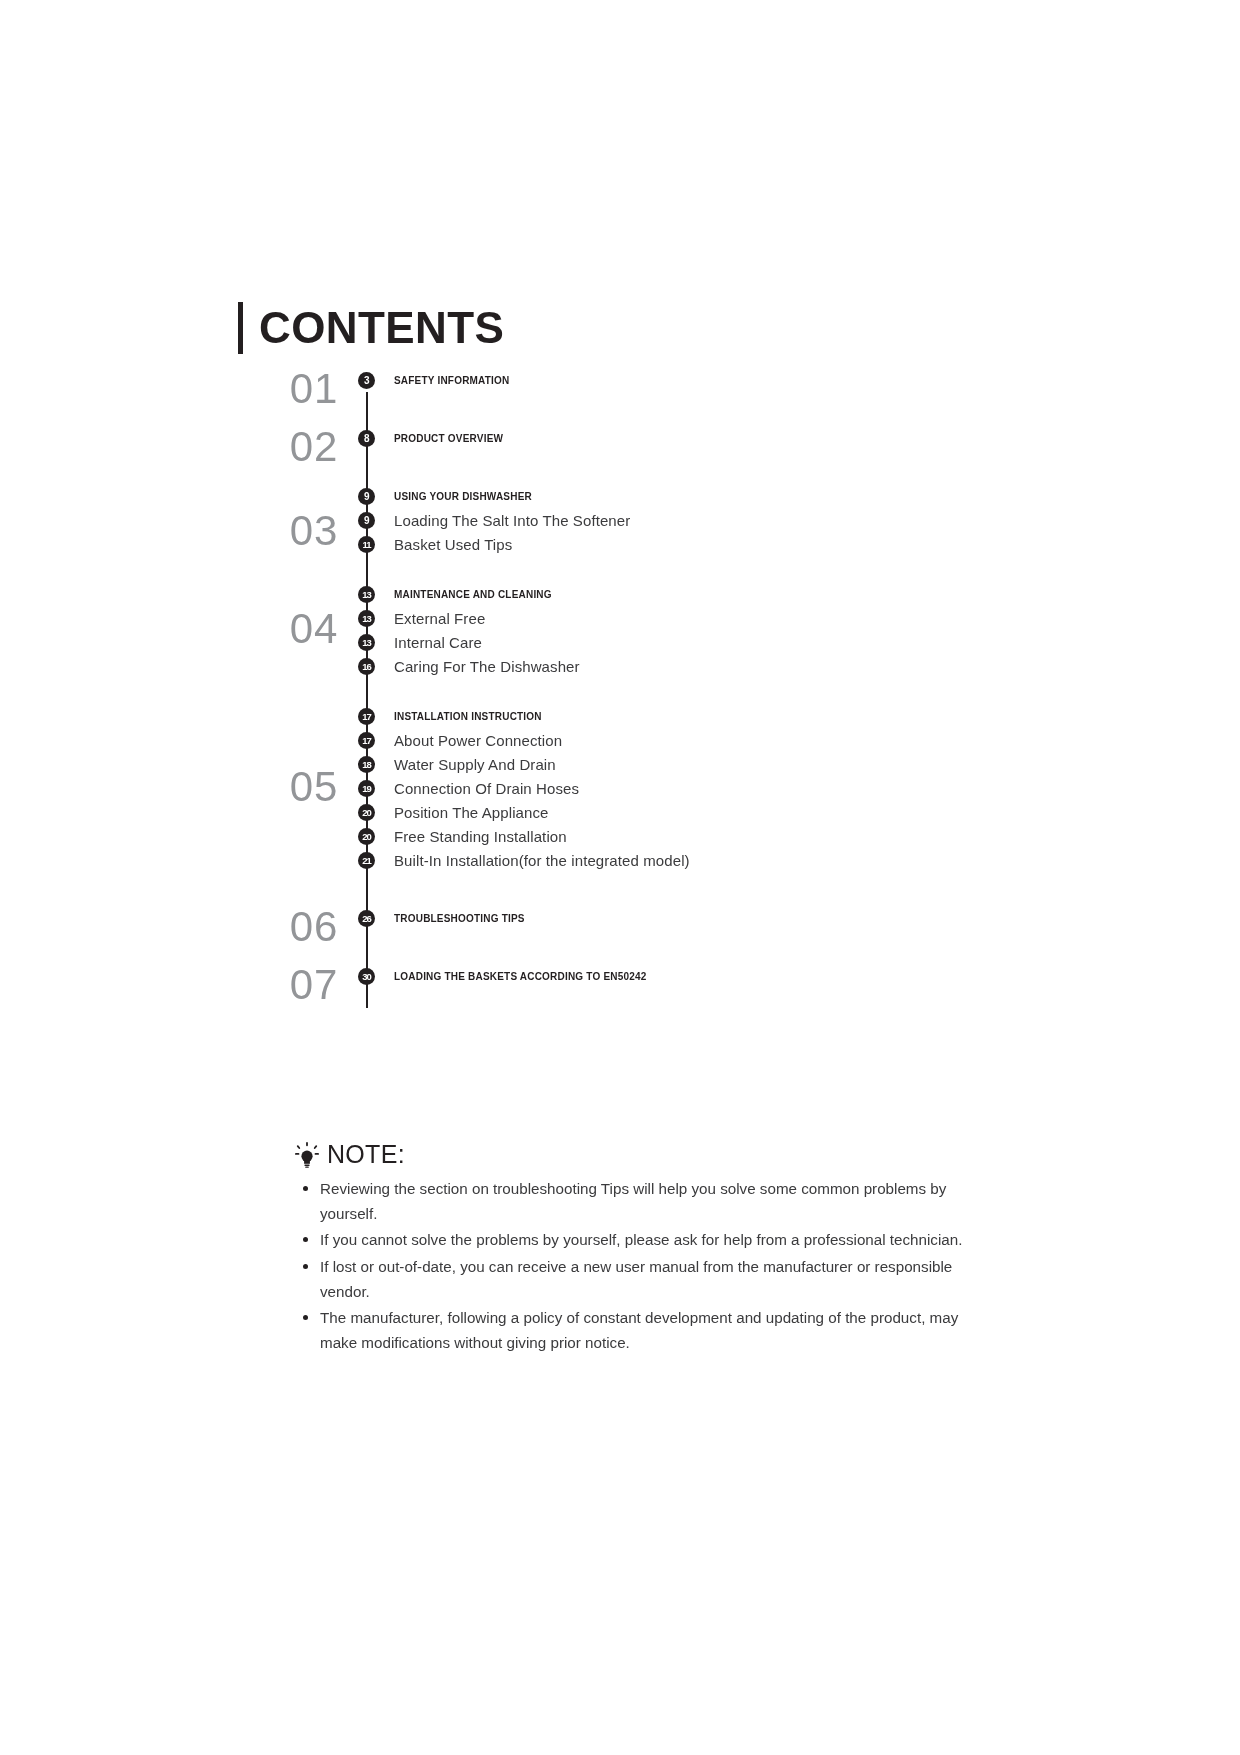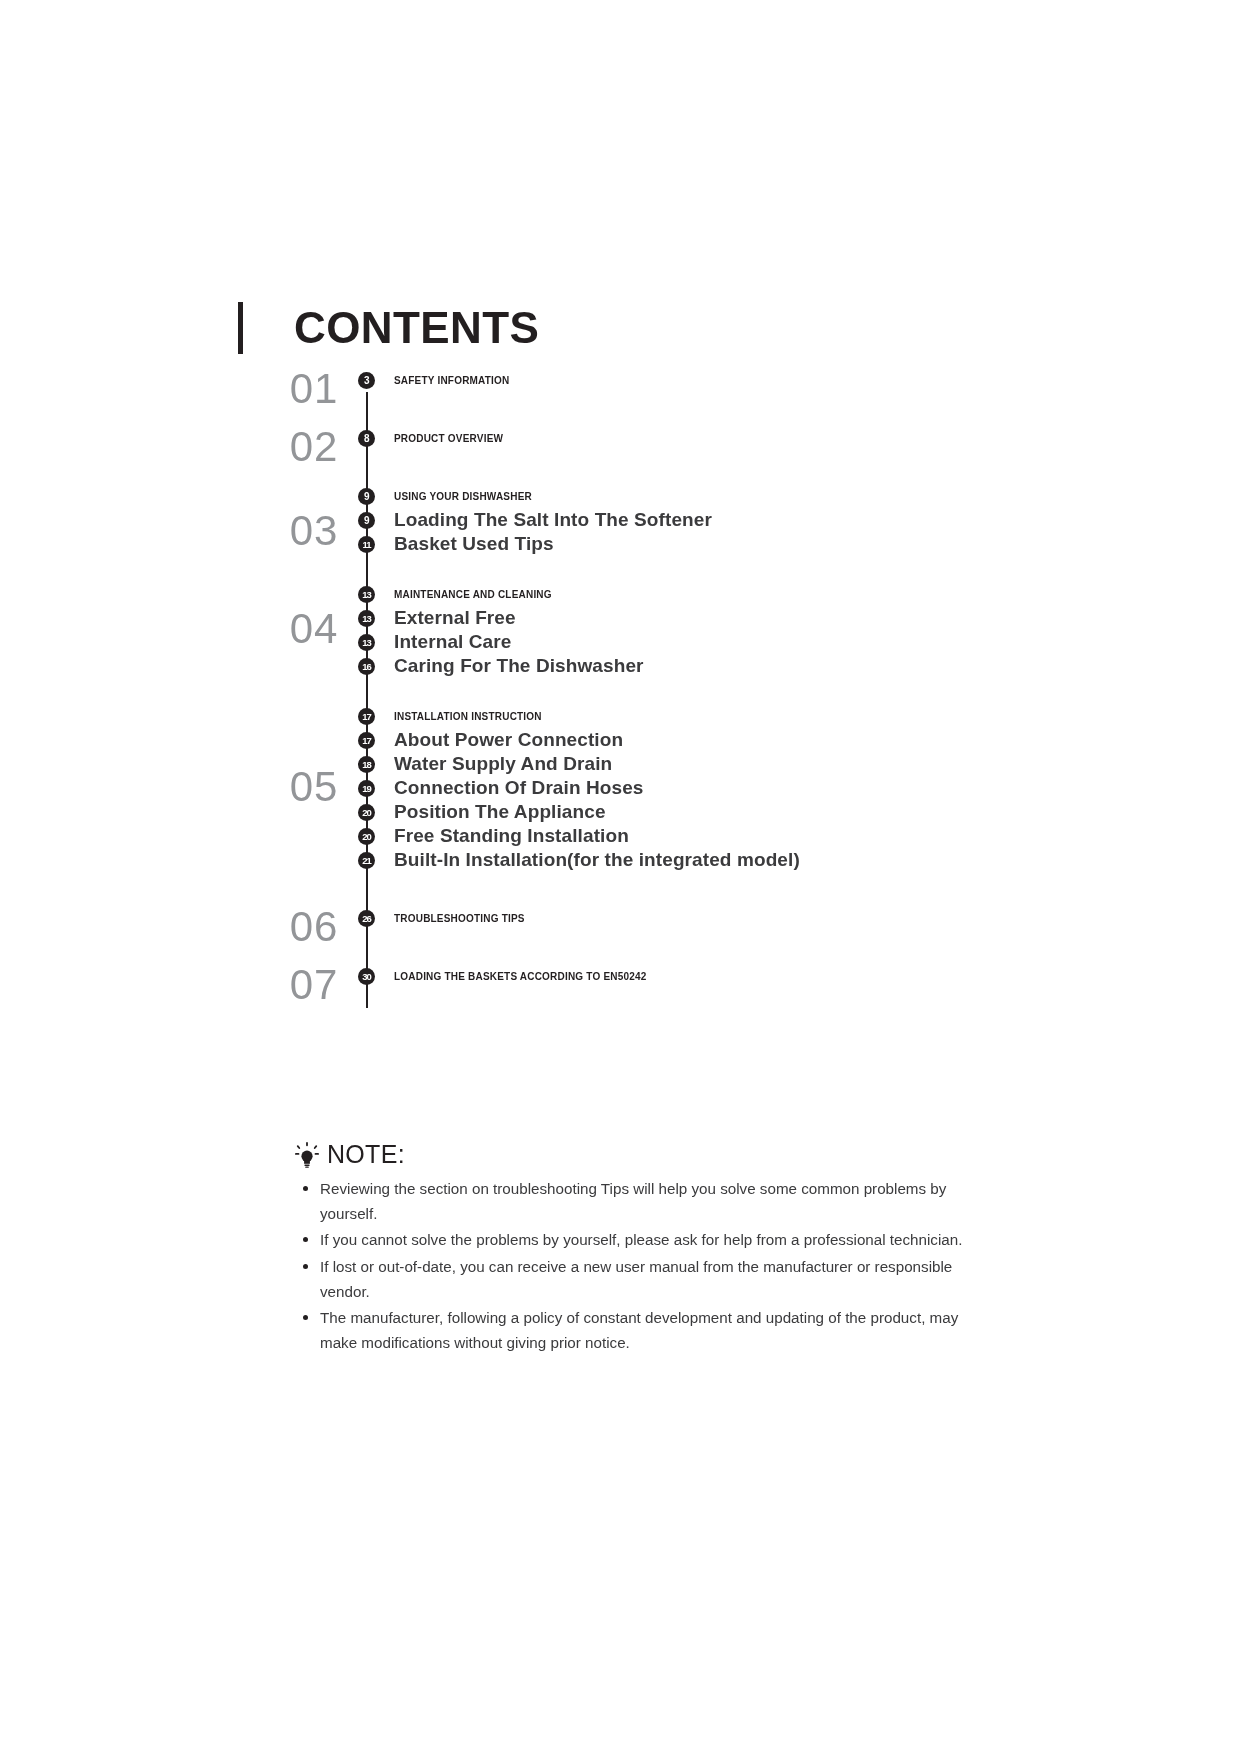--- a/index.html
+++ b/index.html
@@ -40,21 +40,20 @@
     height: 52px;
     background: #231f20;
     margin-right: 16px;
   }
   #contents-title {
     font-size: 44px;
     font-weight: 700;
     letter-spacing: 0.4px;
     line-height: 1;
     color: #231f20;
-    margin-left: 35px;
   }
 
   
   #toc {
     position: absolute;
     left: 238px;
     top: 368px;
     width: 720px;
   }
 
@@ -122,22 +121,22 @@
     margin-left: 19px;
     white-space: nowrap;
   }
   .toc-row.major .toc-label {
     font-size: 10px;
     font-weight: 700;
     letter-spacing: 0.2px;
     color: #231f20;
   }
   .toc-row.minor .toc-label {
-    font-size: 19px;
-    font-weight: 700;
+    font-size: 15px;
+    font-weight: 400;
     letter-spacing: 0.1px;
     color: #3b3b3d;
   }
   .gap-md { height: 26px; }
   .gap-lg { height: 34px; }
 
   
   #note {
     position: absolute;
     left: 295px;

